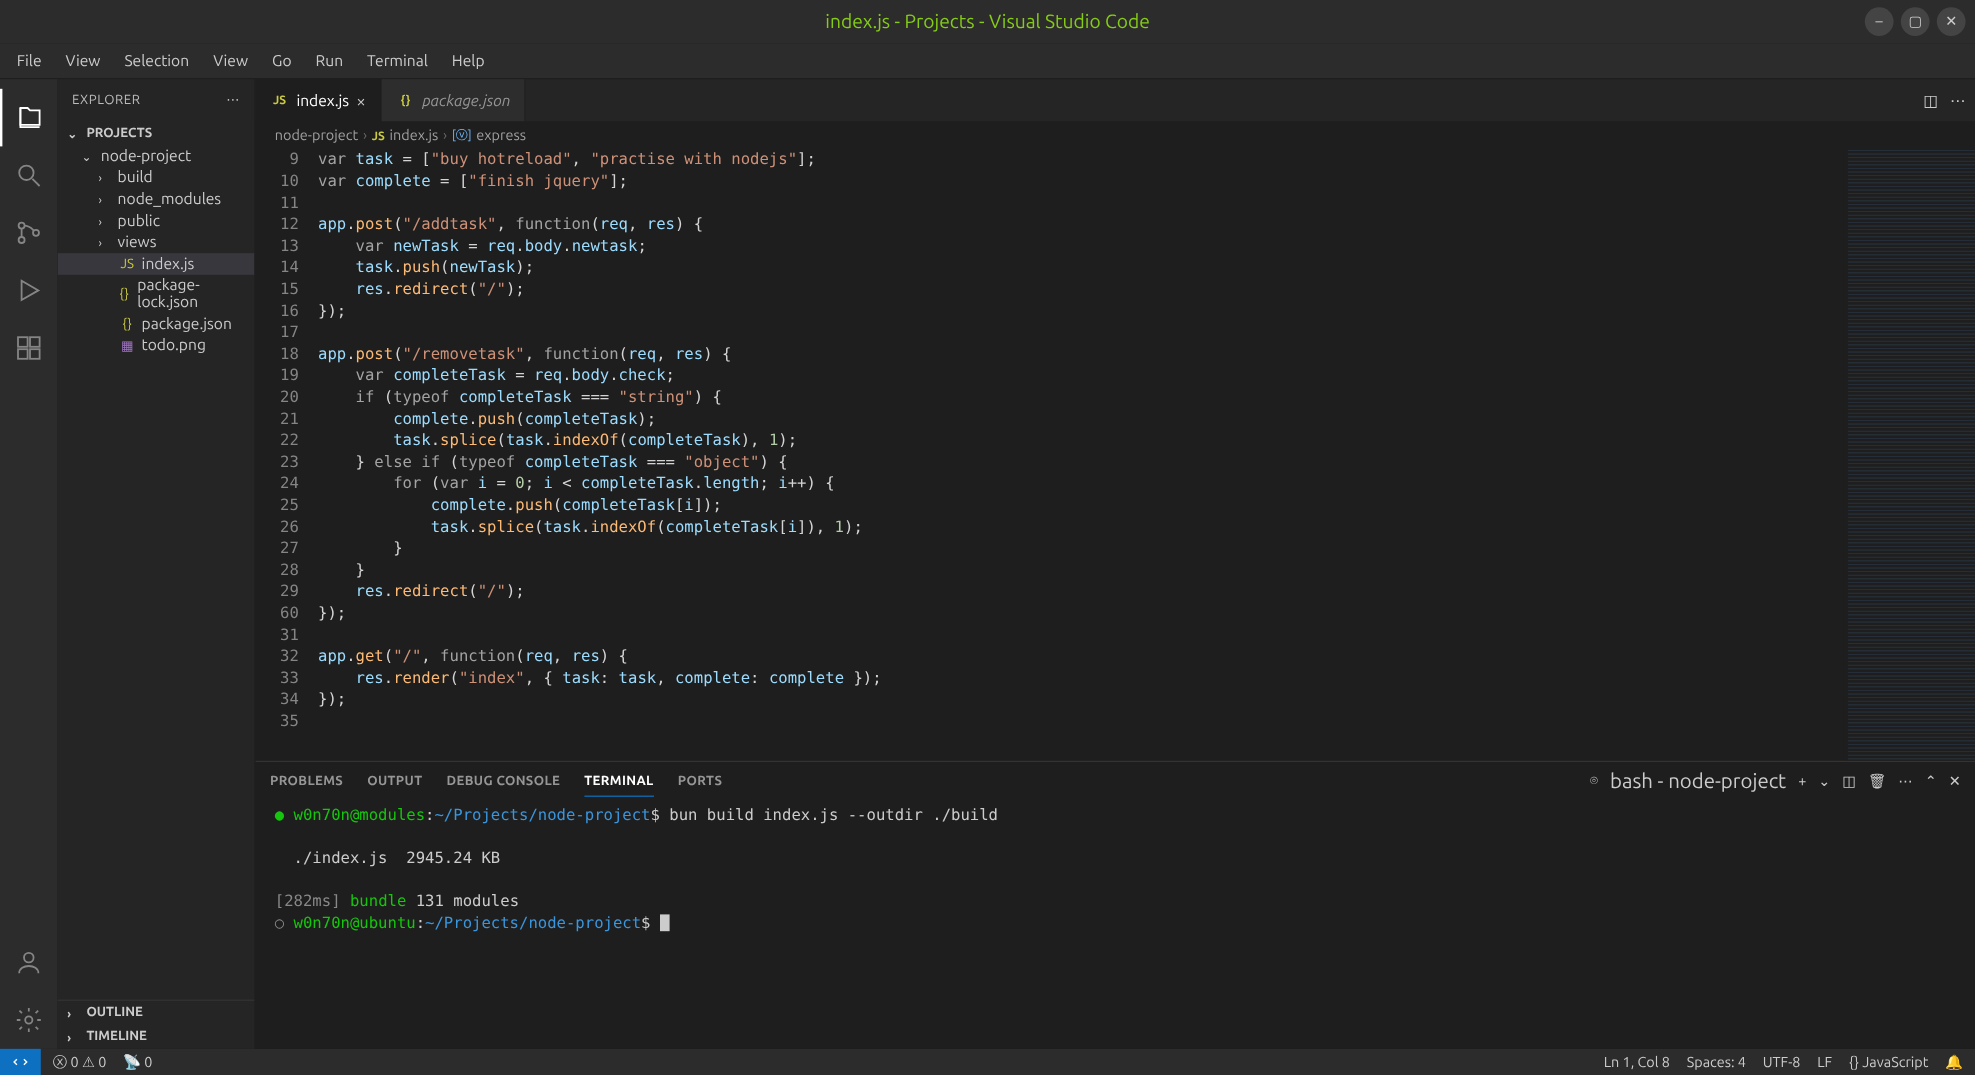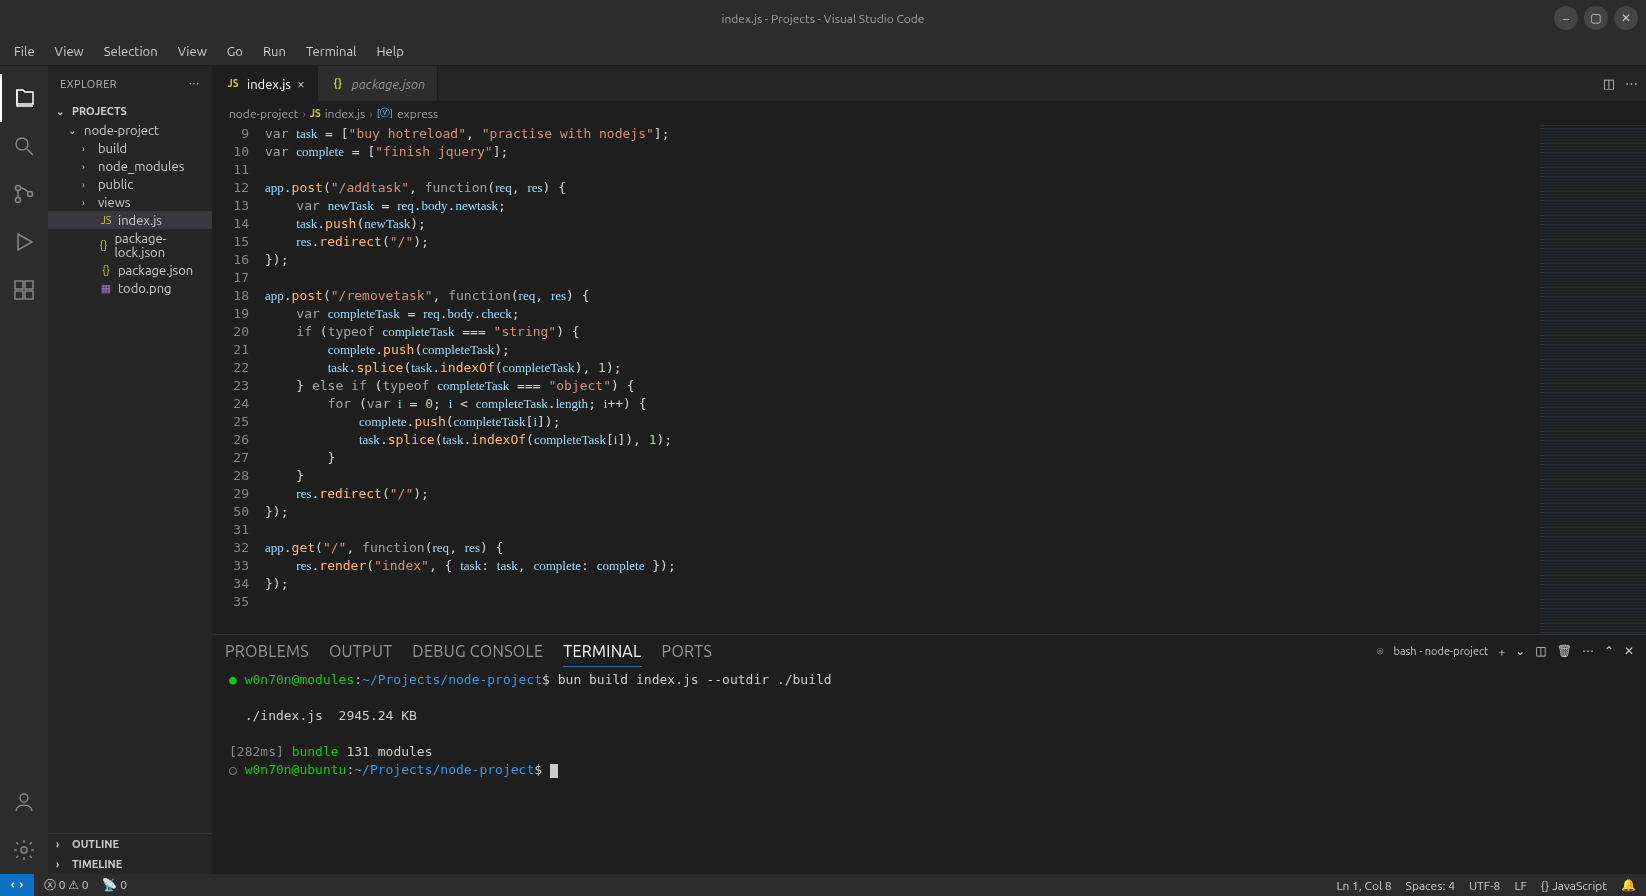--- a/index.html
+++ b/index.html
@@ -13,21 +13,21 @@
   font-size: 13px;
 }
 .titlebar {
   height: 36px;
   background: #2c2c2c;
   display: flex;
   align-items: center;
   justify-content: center;
   position: relative;
 }
-.titlebar-title { color: #a3a3a3; font-size: 12px; }
+.titlebar-title { color: #84cc16; font-size: 16px; }
 .titlebar-controls {
   position: absolute; right: 8px; display: flex; gap: 6px;
 }
 .titlebar-btn {
   width: 24px; height: 24px; border-radius: 50%;
   background: #444; display: flex; align-items: center; justify-content: center;
   font-size: 12px; color: #ccc; cursor: pointer;
 }
 .menubar {
   height: 30px; background: #2c2c2c;
@@ -111,43 +111,44 @@
 .gutter {
   width: 52px; text-align: right; color: #858585; padding-right: 16px;
   user-select: none;
 }
 .gutter div { height: 18px; line-height: 18px; }
 .code {
   flex: 1; line-height: 18px; white-space: pre;
 }
 .code div { height: 18px; }
 .tk-kw { color: #a3a3a3; }
-.tk-var { color: #9cdcfe; font-family: Liberation Serif, serif; }
+.tk-var { color: #9cdcfe; }
 .tk-str { color: #ce9178; }
 .tk-fn { color: #fdba74; }
 .tk-num { color: #b5cea8; }
 .tk-pn { color: #d4d4d4; }
 .minimap {
   width: 110px; background: #1e1e1e; opacity: 0.6;
   background-image: linear-gradient(#2a3a4a 1px, transparent 1px),
                     linear-gradient(#2a3a4a 1px, transparent 1px);
   background-size: 100% 3px;
   background-repeat: repeat-y;
   background-position: 4px 6px;
 }
 .panel {
   height: 240px; background: #1e1e1e; border-top: 1px solid #333;
   display: flex; flex-direction: column;
 }
 .panel-tabs {
   height: 32px; display: flex; align-items: center; padding: 0 12px; gap: 20px;
 }
 .panel-tab {
-  font-size: 16px; color: #969696; cursor: pointer; padding: 6px 0;
+  font-size: 11px; color: #969696; cursor: pointer; padding: 6px 0;
   letter-spacing: 0.3px;
+  font-weight: bold;
 }
 .panel-tab.active { color: #fff; border-bottom: 1px solid #0e70c0; }
 .panel-tabs-right {
   margin-left: auto; display: flex; align-items: center; gap: 10px; color: #ccc; font-size: 12px;
 }
 .terminal {
   flex: 1; padding: 4px 16px;
   font-family: "Droid Sans Mono", monospace; font-size: 13px; line-height: 18px;
   white-space: pre; color: #ccc;
 }
@@ -348,41 +349,41 @@
           <div>20</div>
           <div>21</div>
           <div>22</div>
           <div>23</div>
           <div>24</div>
           <div>25</div>
           <div>26</div>
           <div>27</div>
           <div>28</div>
           <div>29</div>
-          <div>50</div>
+          <div>60</div>
           <div>31</div>
           <div>32</div>
           <div>33</div>
           <div>34</div>
           <div>35</div>
         </div>
       <div class="code" id="code"><div><span class="tk-kw">var </span><span class="tk-var">task</span><span class="tk-pn"> = [</span><span class="tk-str">"buy hotreload"</span><span class="tk-pn">, </span><span class="tk-str">"practise with nodejs"</span><span class="tk-pn">];</span></div><div><span class="tk-kw">var </span><span class="tk-var">complete</span><span class="tk-pn"> = [</span><span class="tk-str">"finish jquery"</span><span class="tk-pn">];</span></div><div></div><div><span class="tk-var">app</span><span class="tk-pn">.</span><span class="tk-fn">post</span><span class="tk-pn">(</span><span class="tk-str">"/addtask"</span><span class="tk-pn">, </span><span class="tk-kw">function</span><span class="tk-pn">(</span><span class="tk-var">req</span><span class="tk-pn">, </span><span class="tk-var">res</span><span class="tk-pn">) {</span></div><div><span class="tk-pn">    </span><span class="tk-kw">var </span><span class="tk-var">newTask</span><span class="tk-pn"> = </span><span class="tk-var">req</span><span class="tk-pn">.</span><span class="tk-var">body</span><span class="tk-pn">.</span><span class="tk-var">newtask</span><span class="tk-pn">;</span></div><div><span class="tk-pn">    </span><span class="tk-var">task</span><span class="tk-pn">.</span><span class="tk-fn">push</span><span class="tk-pn">(</span><span class="tk-var">newTask</span><span class="tk-pn">);</span></div><div><span class="tk-pn">    </span><span class="tk-var">res</span><span class="tk-pn">.</span><span class="tk-fn">redirect</span><span class="tk-pn">(</span><span class="tk-str">"/"</span><span class="tk-pn">);</span></div><div><span class="tk-pn">});</span></div><div></div><div><span class="tk-var">app</span><span class="tk-pn">.</span><span class="tk-fn">post</span><span class="tk-pn">(</span><span class="tk-str">"/removetask"</span><span class="tk-pn">, </span><span class="tk-kw">function</span><span class="tk-pn">(</span><span class="tk-var">req</span><span class="tk-pn">, </span><span class="tk-var">res</span><span class="tk-pn">) {</span></div><div><span class="tk-pn">    </span><span class="tk-kw">var </span><span class="tk-var">completeTask</span><span class="tk-pn"> = </span><span class="tk-var">req</span><span class="tk-pn">.</span><span class="tk-var">body</span><span class="tk-pn">.</span><span class="tk-var">check</span><span class="tk-pn">;</span></div><div><span class="tk-pn">    </span><span class="tk-kw">if</span><span class="tk-pn"> (</span><span class="tk-kw">typeof </span><span class="tk-var">completeTask</span><span class="tk-pn"> === </span><span class="tk-str">"string"</span><span class="tk-pn">) {</span></div><div><span class="tk-pn">        </span><span class="tk-var">complete</span><span class="tk-pn">.</span><span class="tk-fn">push</span><span class="tk-pn">(</span><span class="tk-var">completeTask</span><span class="tk-pn">);</span></div><div><span class="tk-pn">        </span><span class="tk-var">task</span><span class="tk-pn">.</span><span class="tk-fn">splice</span><span class="tk-pn">(</span><span class="tk-var">task</span><span class="tk-pn">.</span><span class="tk-fn">indexOf</span><span class="tk-pn">(</span><span class="tk-var">completeTask</span><span class="tk-pn">), </span><span class="tk-num">1</span><span class="tk-pn">);</span></div><div><span class="tk-pn">    } </span><span class="tk-kw">else if</span><span class="tk-pn"> (</span><span class="tk-kw">typeof </span><span class="tk-var">completeTask</span><span class="tk-pn"> === </span><span class="tk-str">"object"</span><span class="tk-pn">) {</span></div><div><span class="tk-pn">        </span><span class="tk-kw">for</span><span class="tk-pn"> (</span><span class="tk-kw">var </span><span class="tk-var">i</span><span class="tk-pn"> = </span><span class="tk-num">0</span><span class="tk-pn">; </span><span class="tk-var">i</span><span class="tk-pn"> &lt; </span><span class="tk-var">completeTask</span><span class="tk-pn">.</span><span class="tk-var">length</span><span class="tk-pn">; </span><span class="tk-var">i</span><span class="tk-pn">++) {</span></div><div><span class="tk-pn">            </span><span class="tk-var">complete</span><span class="tk-pn">.</span><span class="tk-fn">push</span><span class="tk-pn">(</span><span class="tk-var">completeTask</span><span class="tk-pn">[</span><span class="tk-var">i</span><span class="tk-pn">]);</span></div><div><span class="tk-pn">            </span><span class="tk-var">task</span><span class="tk-pn">.</span><span class="tk-fn">splice</span><span class="tk-pn">(</span><span class="tk-var">task</span><span class="tk-pn">.</span><span class="tk-fn">indexOf</span><span class="tk-pn">(</span><span class="tk-var">completeTask</span><span class="tk-pn">[</span><span class="tk-var">i</span><span class="tk-pn">]), </span><span class="tk-num">1</span><span class="tk-pn">);</span></div><div><span class="tk-pn">        }</span></div><div><span class="tk-pn">    }</span></div><div><span class="tk-pn">    </span><span class="tk-var">res</span><span class="tk-pn">.</span><span class="tk-fn">redirect</span><span class="tk-pn">(</span><span class="tk-str">"/"</span><span class="tk-pn">);</span></div><div><span class="tk-pn">});</span></div><div></div><div><span class="tk-var">app</span><span class="tk-pn">.</span><span class="tk-fn">get</span><span class="tk-pn">(</span><span class="tk-str">"/"</span><span class="tk-pn">, </span><span class="tk-kw">function</span><span class="tk-pn">(</span><span class="tk-var">req</span><span class="tk-pn">, </span><span class="tk-var">res</span><span class="tk-pn">) {</span></div><div><span class="tk-pn">    </span><span class="tk-var">res</span><span class="tk-pn">.</span><span class="tk-fn">render</span><span class="tk-pn">(</span><span class="tk-str">"index"</span><span class="tk-pn">, { </span><span class="tk-var">task</span><span class="tk-pn">: </span><span class="tk-var">task</span><span class="tk-pn">, </span><span class="tk-var">complete</span><span class="tk-pn">: </span><span class="tk-var">complete</span><span class="tk-pn"> });</span></div><div><span class="tk-pn">});</span></div><div></div></div>
       <div class="minimap"></div>
     </div>
 
     <div class="panel">
       <div class="panel-tabs" id="panel-tabs">
         <div class="panel-tab">PROBLEMS</div>
           <div class="panel-tab">OUTPUT</div>
           <div class="panel-tab">DEBUG CONSOLE</div>
           <div class="panel-tab active">TERMINAL</div>
           <div class="panel-tab">PORTS</div>
           <div class="panel-tabs-right">
           <span style="font-size:11px;">⌾</span>
-          <span style="font-size:11px;">bash - node-project</span>
+          <span style="font-size:17px;">bash - node-project</span>
           <span>+</span>
           <span>⌄</span>
           <span>◫</span>
           <span>🗑</span>
           <span>⋯</span>
           <span>⌃</span>
           <span>✕</span>
         </div>
       </div>
       <div class="terminal" id="terminal"><span class="tm-green">● w0n70n@modules</span><span class="tm-white">:</span><span class="tm-cyan">~/Projects/node-project</span><span class="tm-white">$ </span><span class="tm-white">bun build index.js --outdir ./build</span>

